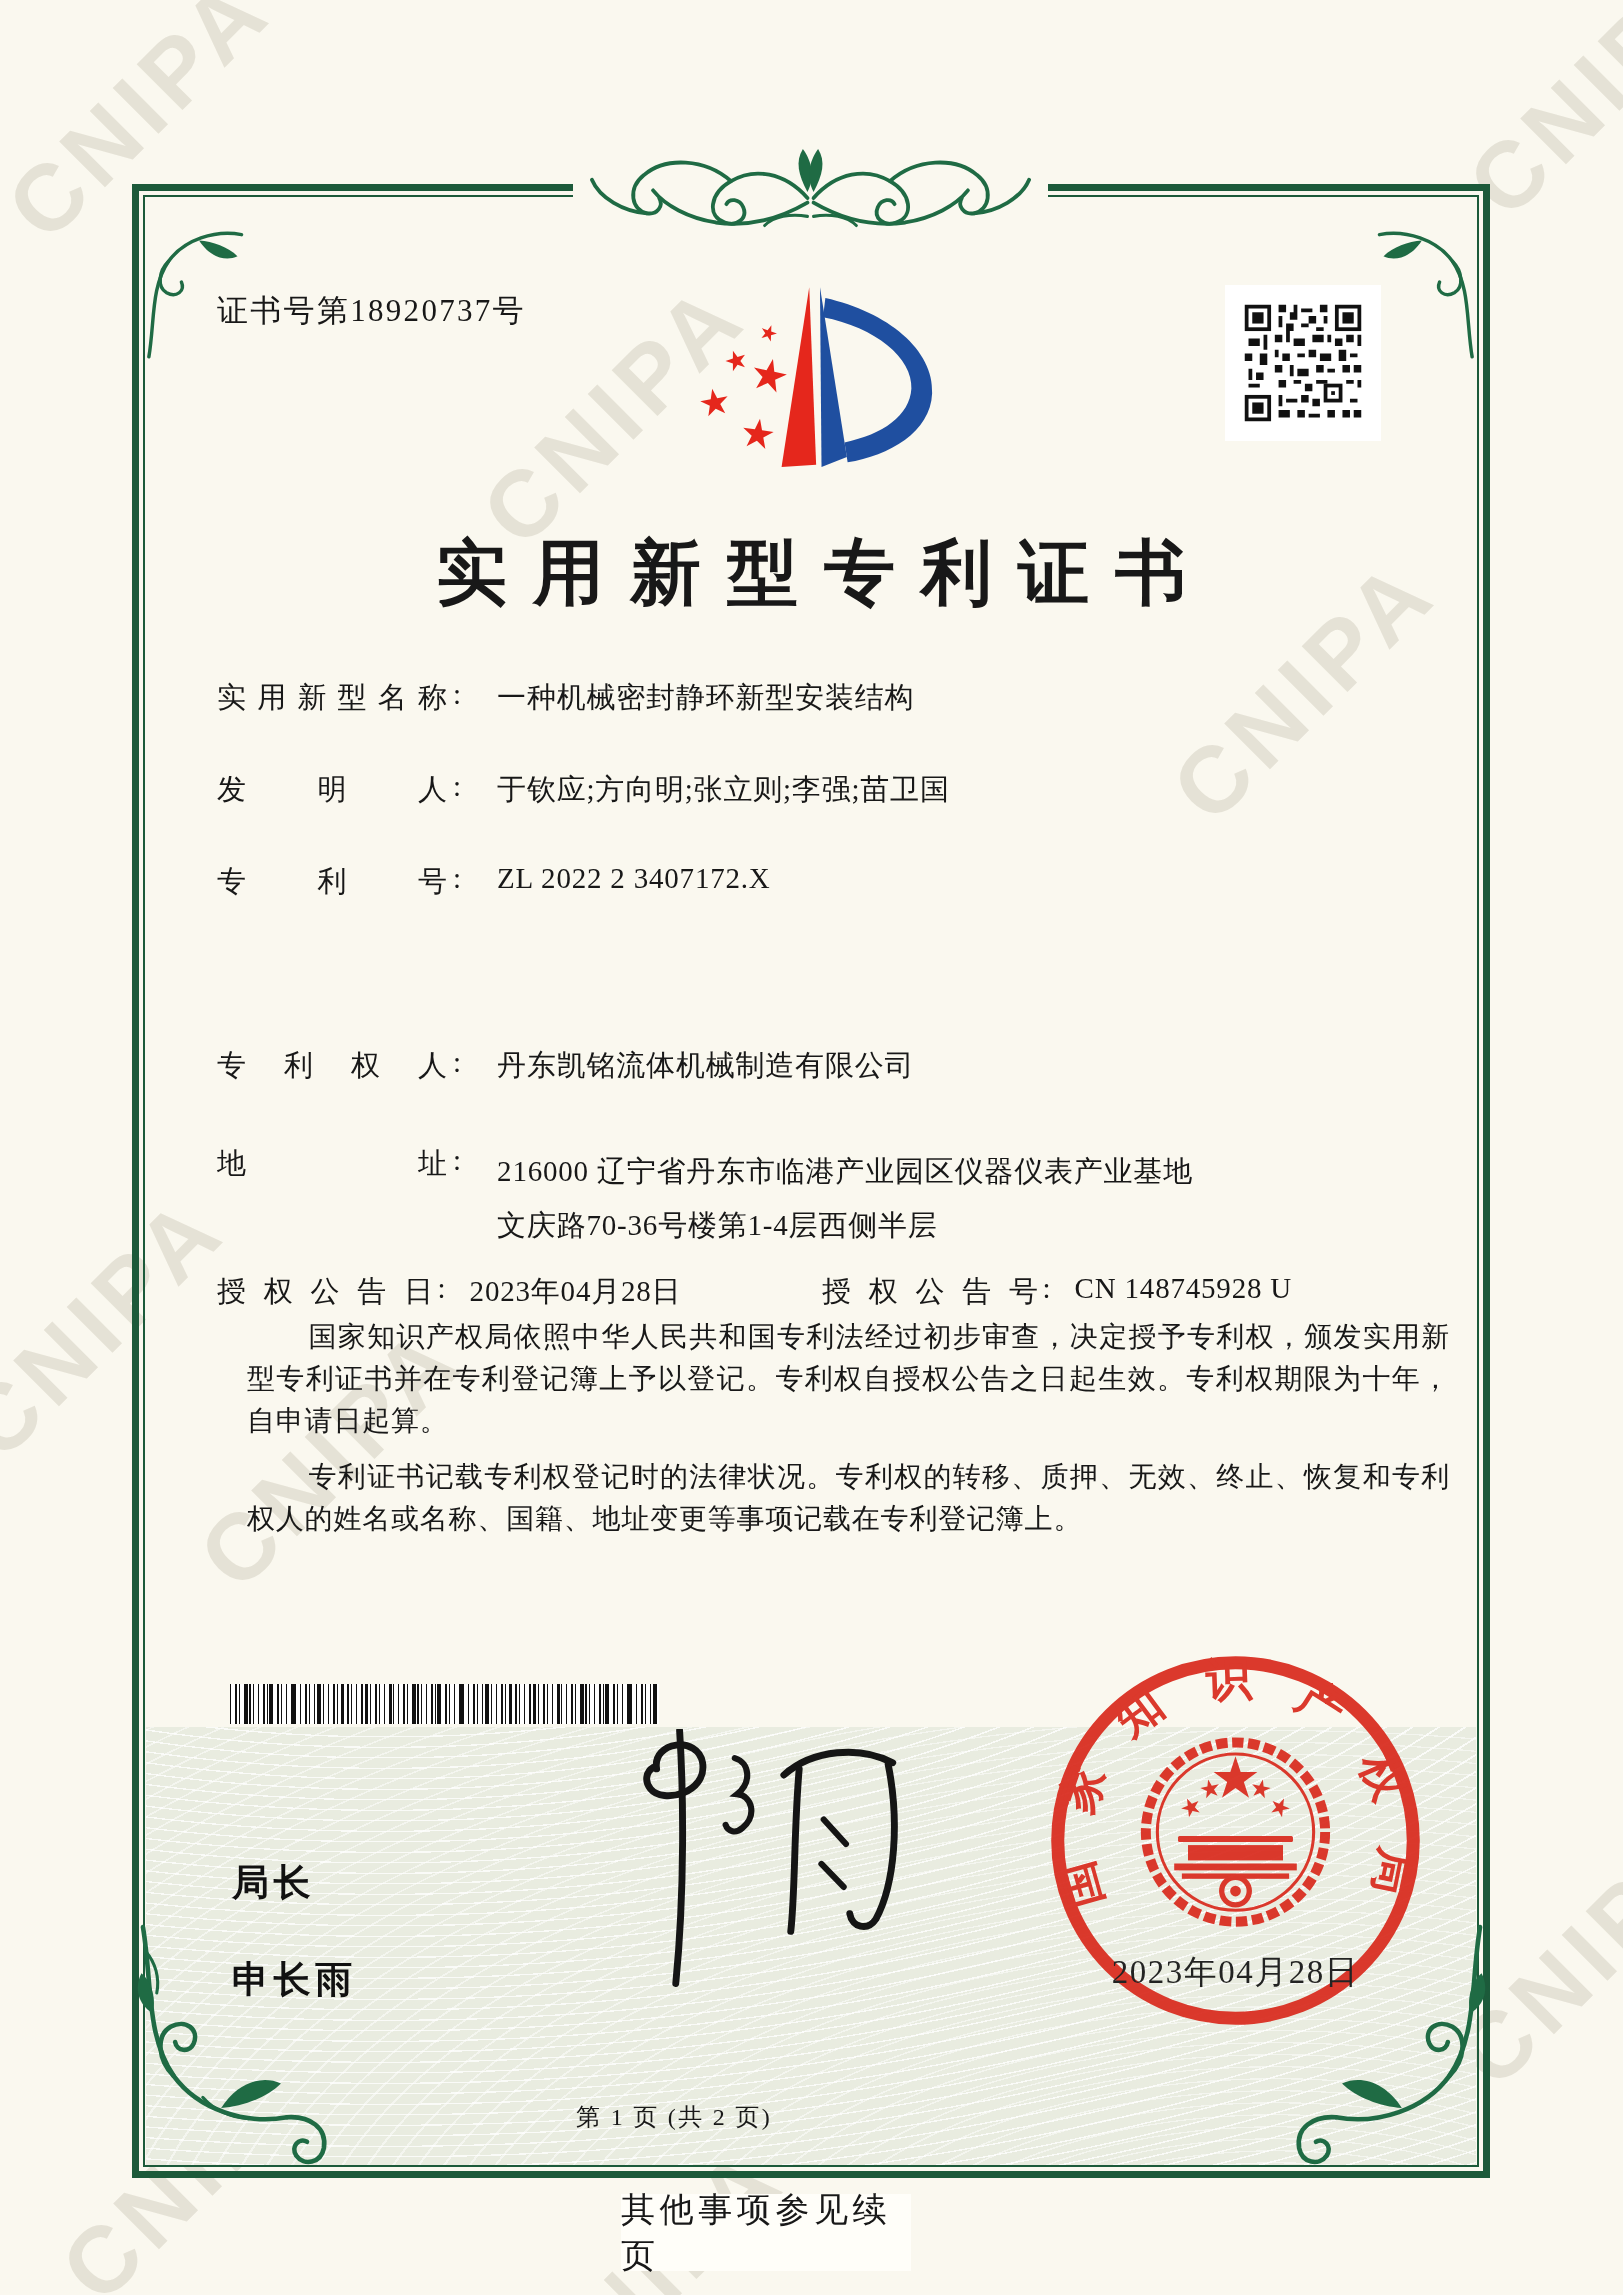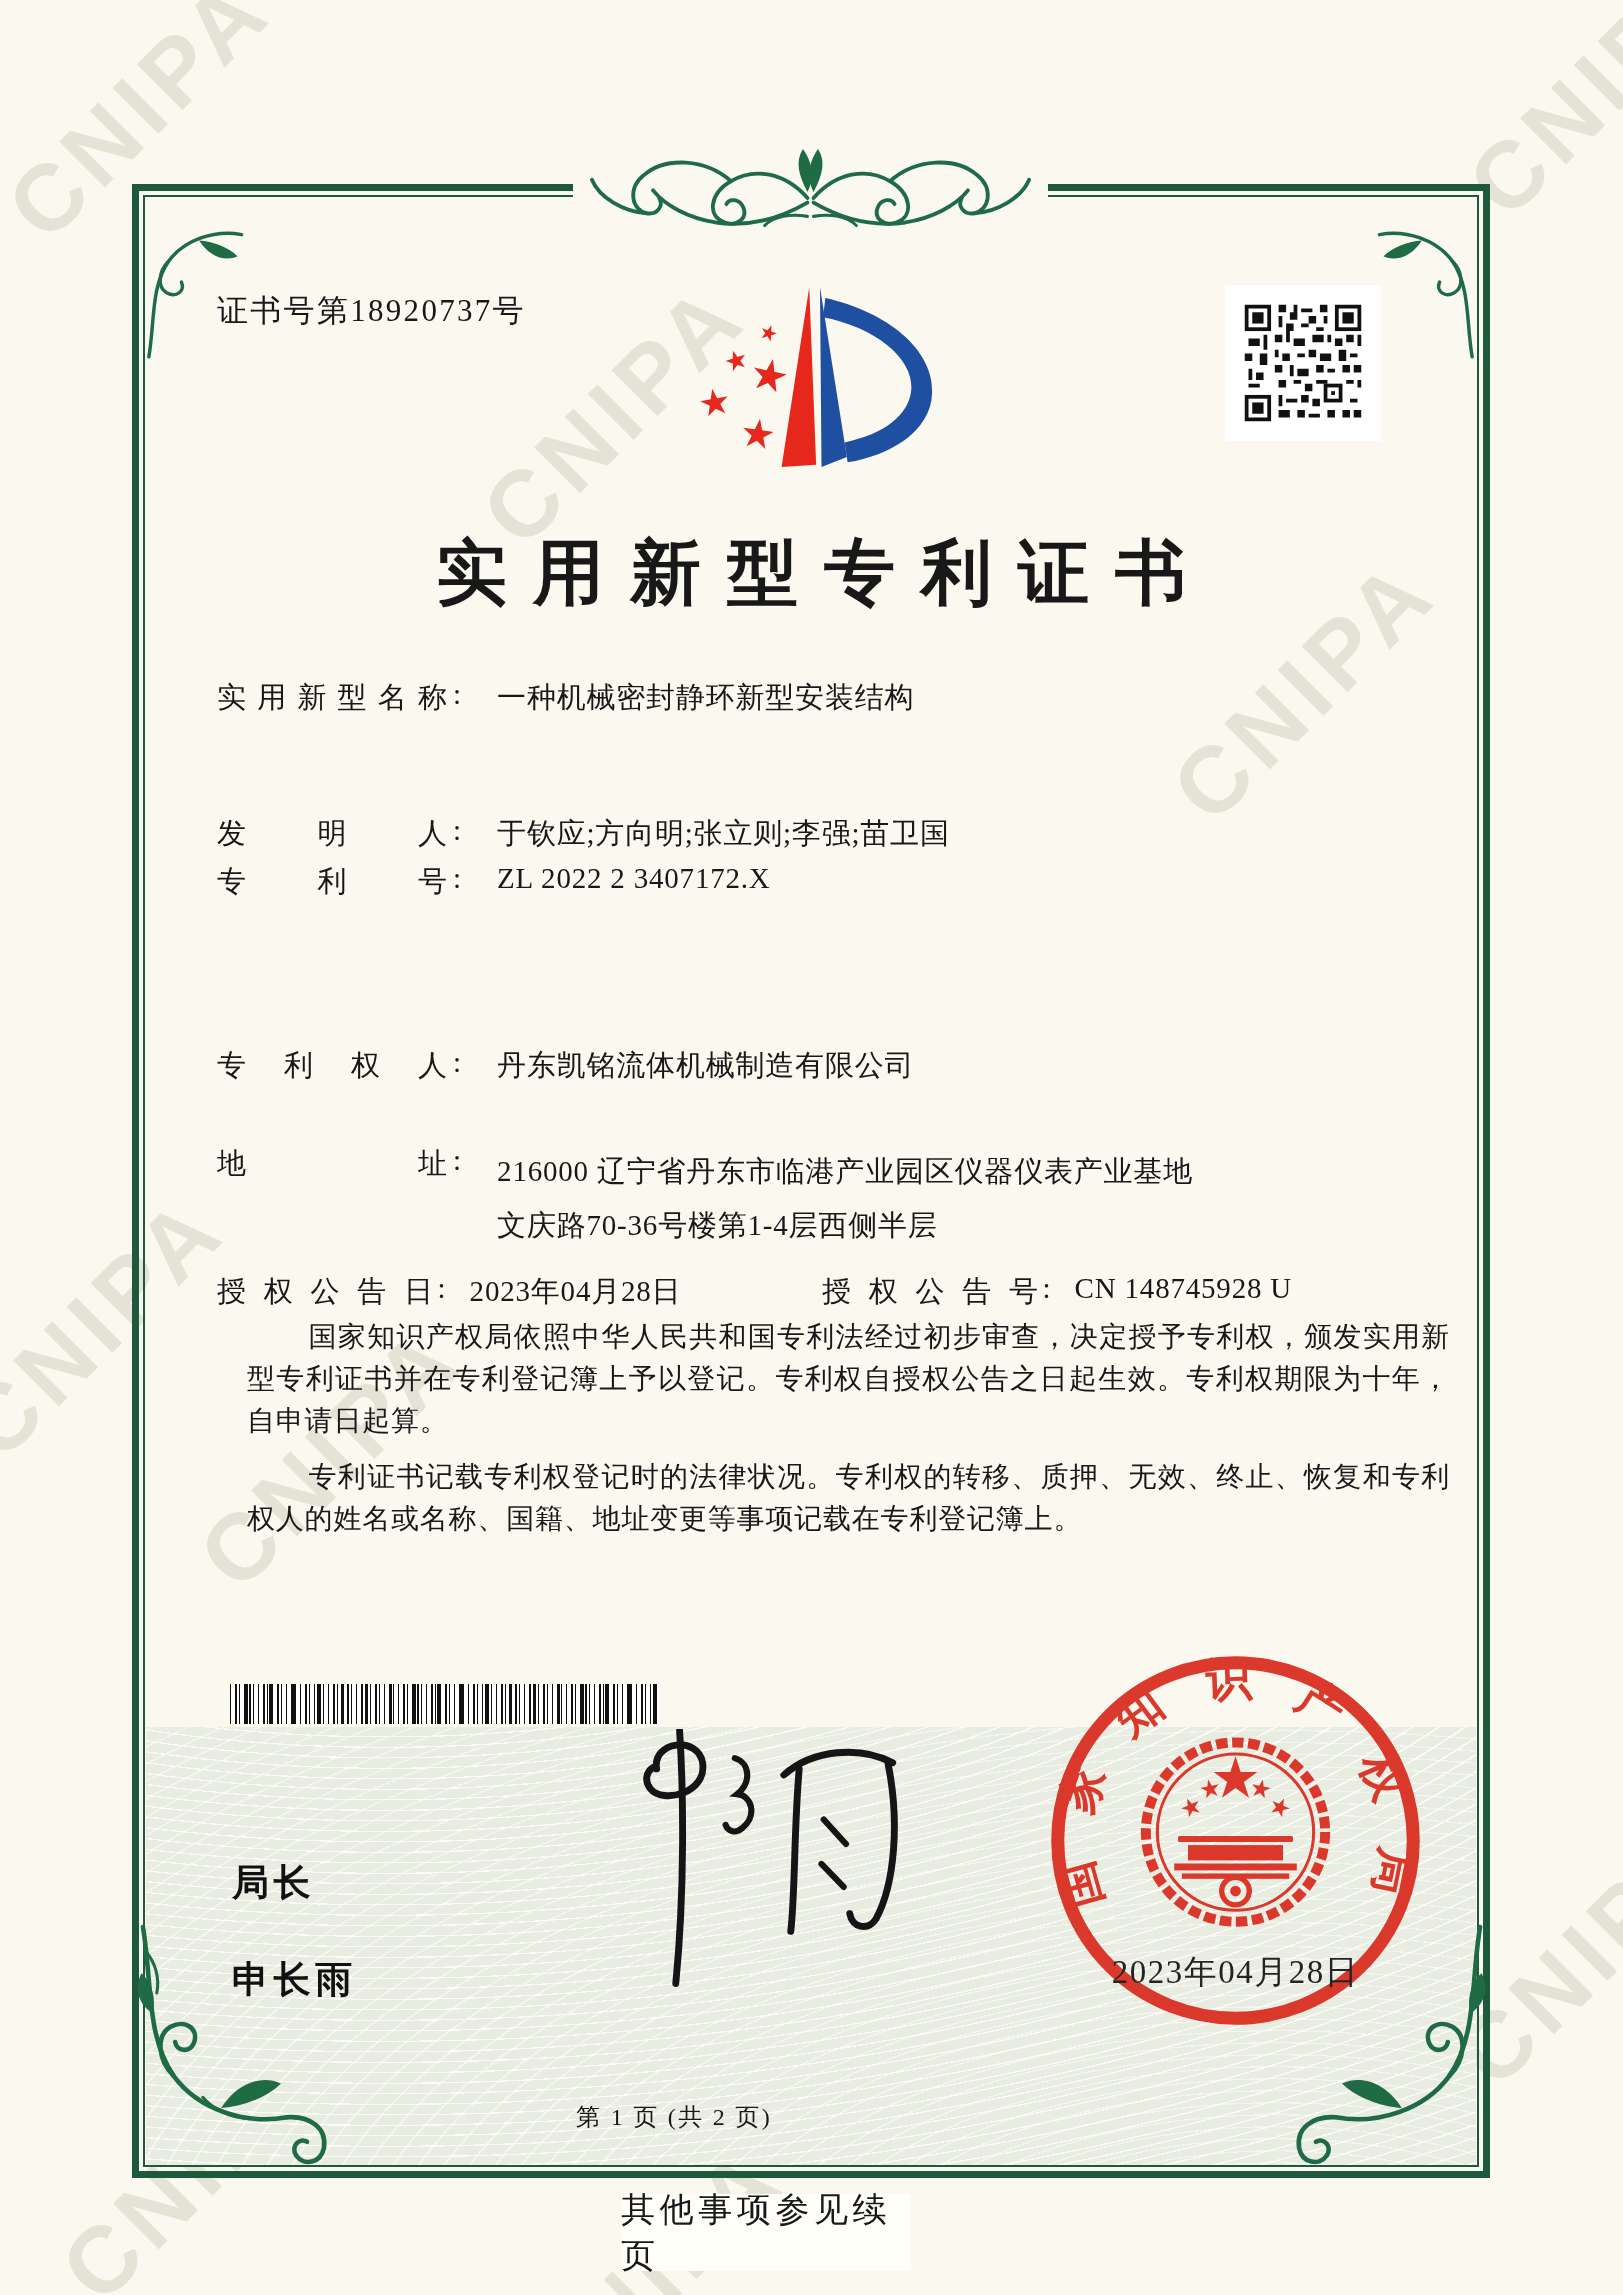--- a/index.html
+++ b/index.html
@@ -180,21 +180,21 @@
       <rect x="24" y="24" width="1" height="1" fill="#111"></rect>
       <path fill="#111" d="M10,1h2v2h-2z M14,1h1v2h-1z M16,2h3v1h-3z M21,1h2v2h-2z M10,4h1v3h-1z M13,3h2v2h-2z M18,4h2v2h-2z M22,4h1v2h-1z M12,6h2v2h-2z M16,6h2v1h-2z M20,7h2v1h-2z M2,10h3v2h-3z M6,9h1v4h-1z M1,14h2v2h-2z M5,14h2v3h-2z M2,18h1v3h-1z M4,19h2v2h-2z M2,22h3v1h-3z M9,9h2v2h-2z M12,8h1v3h-1z M14,10h3v2h-3z M19,9h3v2h-3z M23,9h1v2h-1z M25,10h2v2h-2z M28,9h2v2h-2z M31,9h1v3h-1z M9,13h1v2h-1z M11,14h2v2h-2z M15,14h2v1h-2z M18,13h2v2h-2z M21,14h3v2h-3z M26,13h2v3h-2z M29,14h2v1h-2z M9,17h2v2h-2z M13,17h1v3h-1z M15,18h3v2h-3z M20,17h2v2h-2z M23,18h2v1h-2z M27,17h2v2h-2z M30,17h2v2h-2z M10,21h2v2h-2z M14,21h2v1h-2z M17,22h2v2h-2z M20,21h3v1h-3z M28,21h2v1h-2z M31,21h1v2h-1z M10,25h1v3h-1z M12,26h3v1h-3z M16,25h2v2h-2z M19,26h2v2h-2z M29,26h2v1h-2z M10,29h3v2h-3z M15,29h2v2h-2z M18,30h3v1h-3z M23,29h2v2h-2z M27,29h2v2h-2z M30,29h2v2h-2z"></path>
     </svg>
   </div>
 
   <div class="abs title">实用新型专利证书</div>
 
   <div class="abs frow" style="top:678px">
     <span class="flabel">实用新型名称</span><span class="fcolon">:</span><span class="fvalue">一种机械密封静环新型安装结构</span>
   </div>
-  <div class="abs frow" style="top:814px">
+  <div class="abs frow" style="top:770px">
     <span class="flabel">发　明　人</span><span class="fcolon">:</span><span class="fvalue">于钦应;方向明;张立则;李强;苗卫国</span>
   </div>
   <div class="abs frow" style="top:862px">
     <span class="flabel">专　利　号</span><span class="fcolon">:</span><span class="fvalue">ZL 2022 2 3407172.X</span>
   </div>
   <div class="abs frow" style="top:1046px">
     <span class="flabel">专　利　权　人</span><span class="fcolon">:</span><span class="fvalue">丹东凯铭流体机械制造有限公司</span>
   </div>
   <div class="abs frow" style="top:1144px">
     <span class="flabel">地　　　　址</span><span class="fcolon">:</span><span class="fvalue addr-lines"><div>216000 辽宁省丹东市临港产业园区仪器仪表产业基地</div><div>文庆路70-36号楼第1-4层西侧半层</div></span>

